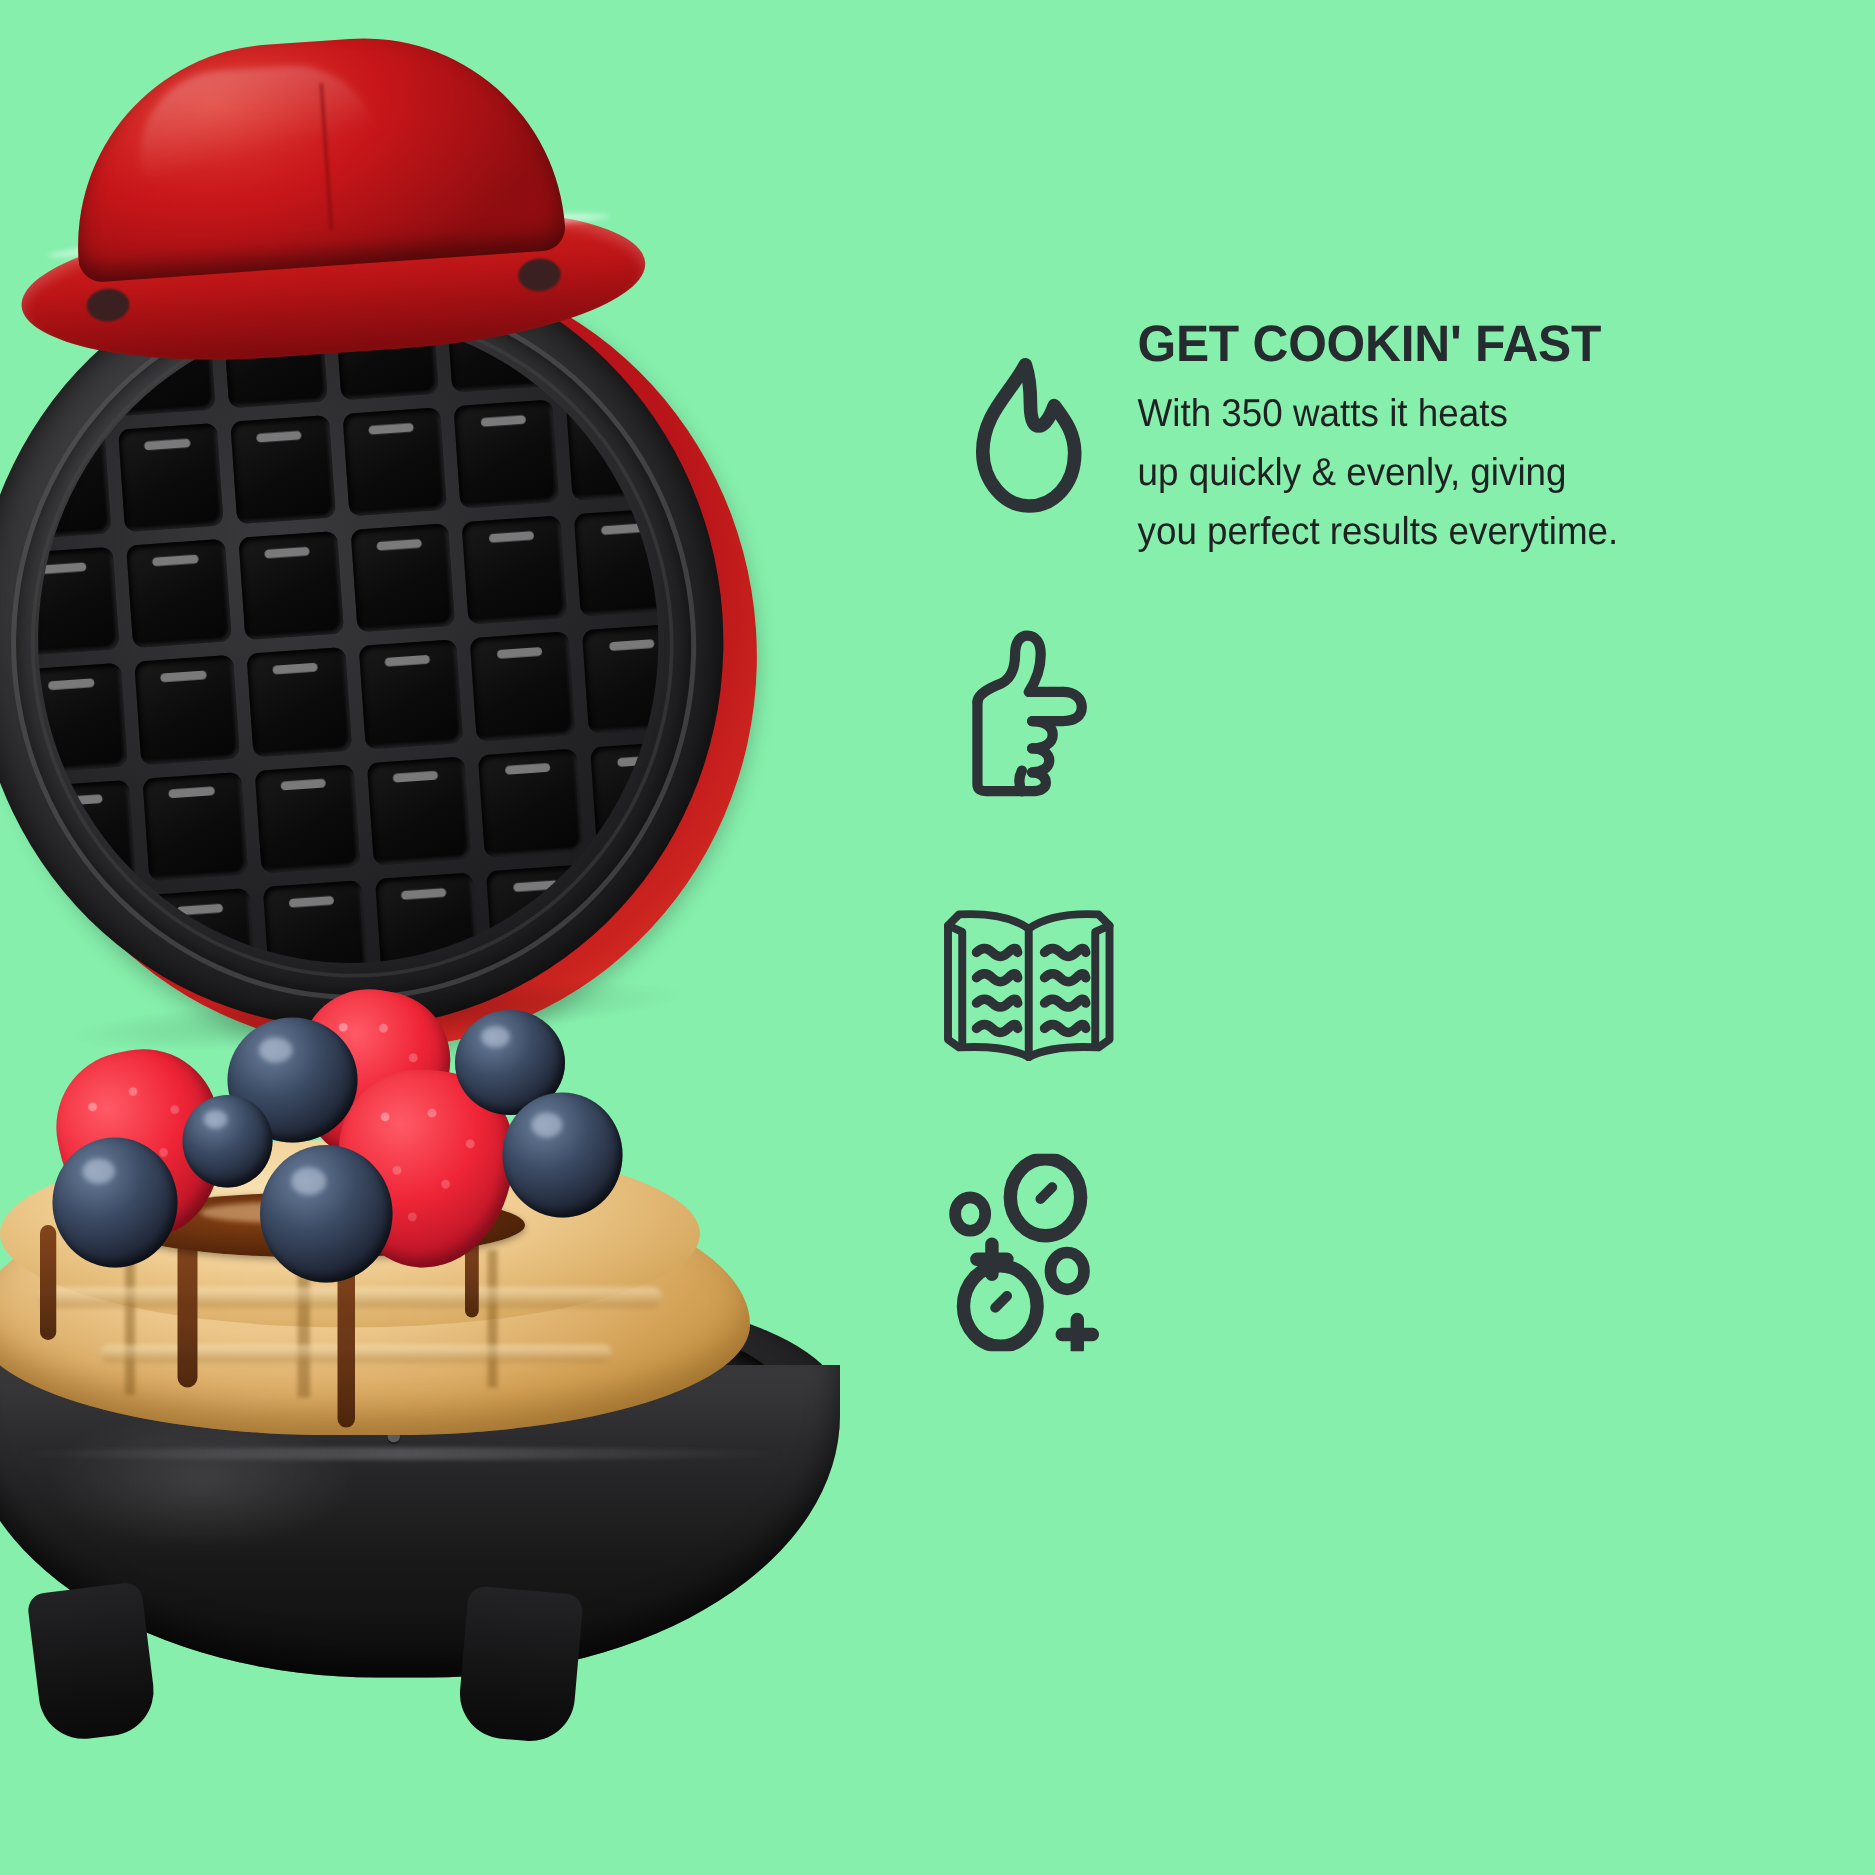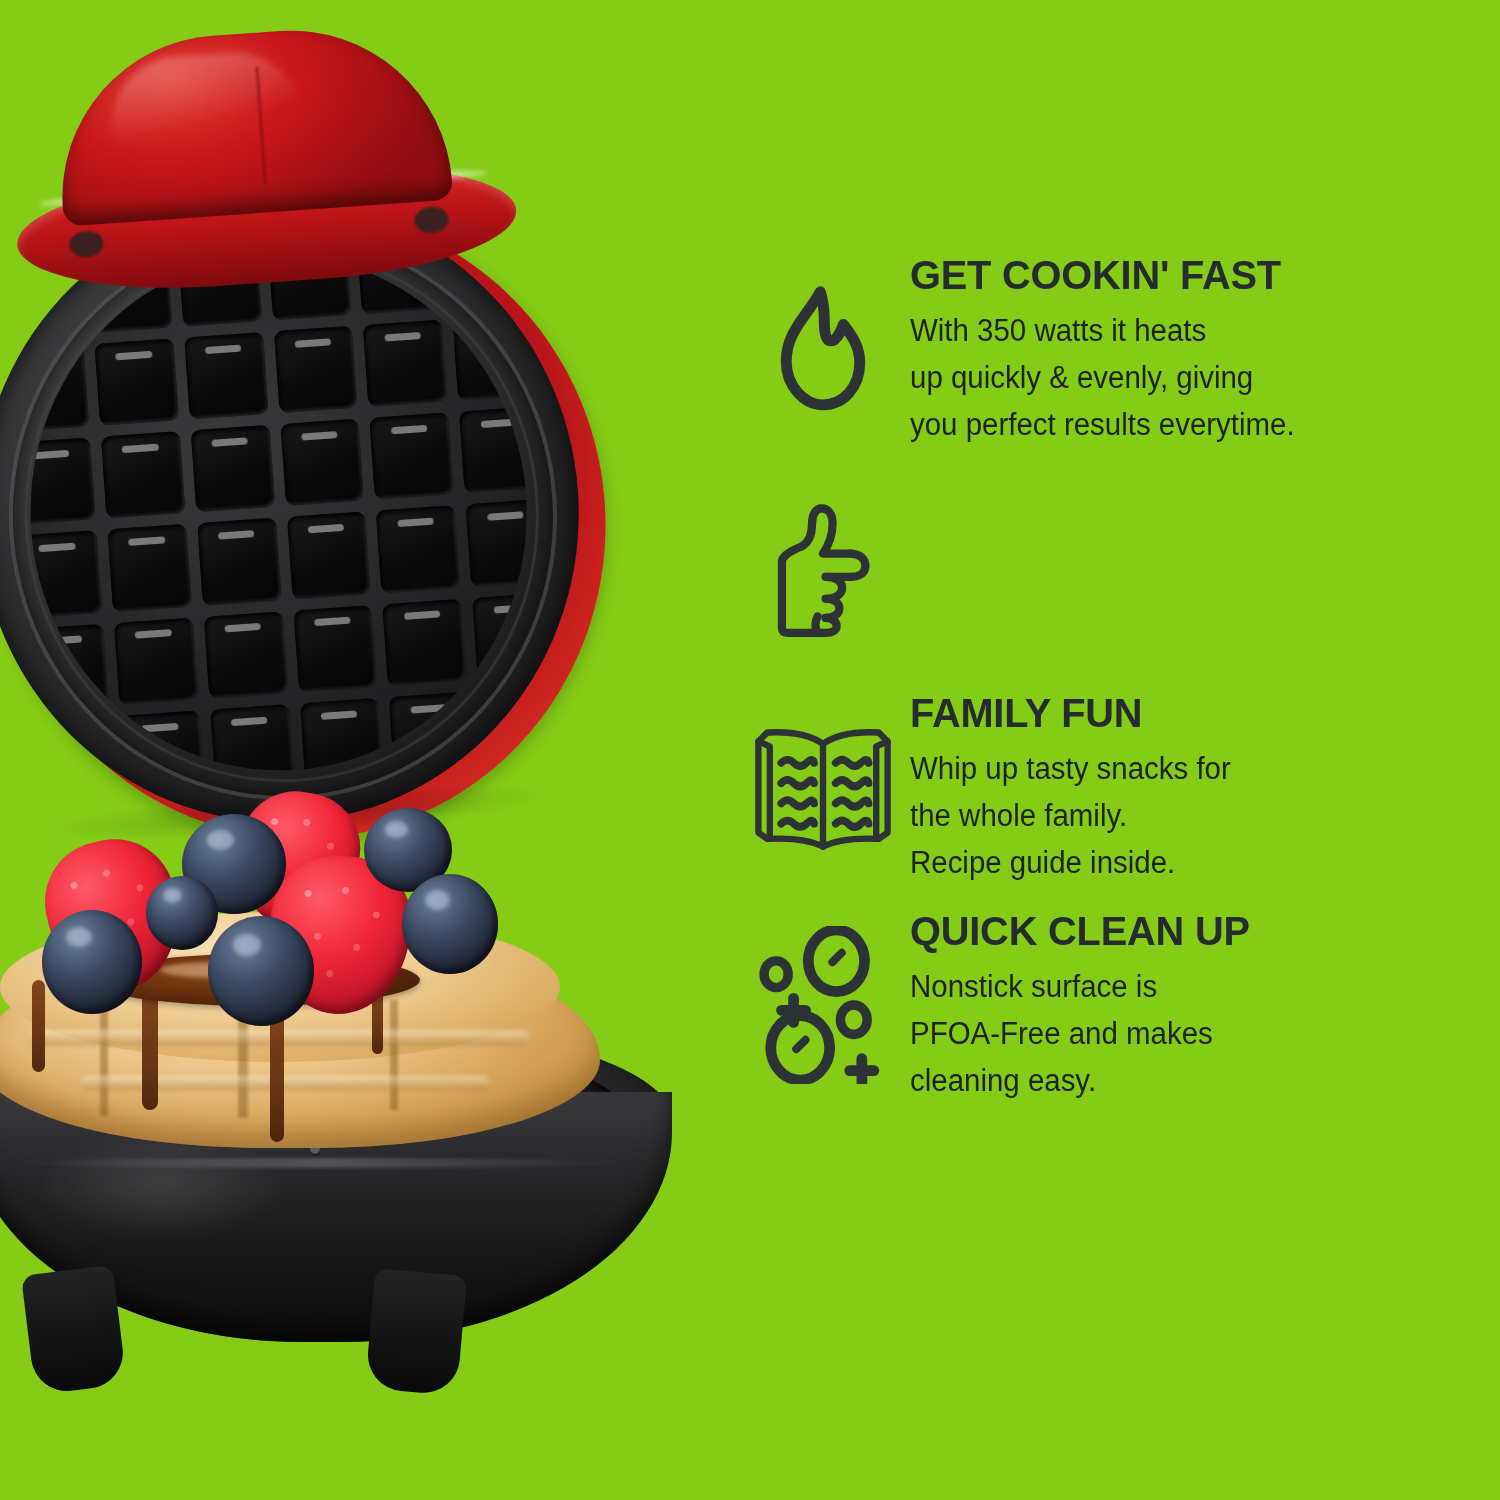--- a/index.html
+++ b/index.html
@@ -11,21 +11,21 @@
     width: 1500px;
     height: 1500px;
     overflow: hidden;
     font-family: "Liberation Sans", sans-serif;
     position: relative;
   }
 
   .page {
     position: absolute;
     inset: 0;
-    background: #84cc16;
+    background: #86efac;
   }
 
   
   .product-photo {
     position: absolute;
     left: 0;
     top: 0;
     width: 720px;
     height: 1500px;
     overflow: hidden;
@@ -629,49 +629,33 @@
             <path d="M27 47 q5 -5 10 0 t10 0 t6 0"></path>
             <path d="M27 63 q5 -5 10 0 t10 0 t6 0"></path>
             <path d="M27 79 q5 -5 10 0 t10 0 t6 0"></path>
             <path d="M70 31 q5 -5 10 0 t10 0 t6 0"></path>
             <path d="M70 47 q5 -5 10 0 t10 0 t6 0"></path>
             <path d="M70 63 q5 -5 10 0 t10 0 t6 0"></path>
             <path d="M70 79 q5 -5 10 0 t10 0 t6 0"></path>
           </g>
         </svg>
       </div>
-      <div class="feature-text">
-        <div class="feature-title">FAMILY FUN</div>
-        <div class="feature-desc">
-          <span>Whip up tasty snacks for</span>
-          <span>the whole family.</span>
-          <span>Recipe guide inside.</span>
-        </div>
-      </div>
     </div>
 
     <div class="feature" data-feature-index="3">
       <div class="feature-icon">
         <svg viewBox="0 0 96 118" fill="none" xmlns="http://www.w3.org/2000/svg">
           <g stroke="#2c3235" fill="none" stroke-linecap="round">
             <ellipse cx="58" cy="26" rx="21" ry="23" stroke-width="8"></ellipse>
             <path d="M62 20 L55 27" stroke-width="6"></path>
             <ellipse cx="13" cy="36" rx="9" ry="10" stroke-width="7"></ellipse>
             <ellipse cx="31" cy="91" rx="22" ry="24" stroke-width="8"></ellipse>
             <path d="M35 85 L28 92" stroke-width="6"></path>
             <ellipse cx="71" cy="70" rx="10" ry="11" stroke-width="7"></ellipse>
             <path d="M26 54 L26 72 M17 63 L35 63" stroke-width="8"></path>
             <path d="M77 99 L77 117 M68 108 L86 108" stroke-width="8"></path>
           </g>
         </svg>
       </div>
-      <div class="feature-text">
-        <div class="feature-title">QUICK CLEAN UP</div>
-        <div class="feature-desc">
-          <span>Nonstick surface is</span>
-          <span>PFOA-Free and makes</span>
-          <span>cleaning easy.</span>
-        </div>
-      </div>
     </div>
 
   </div>
 </div>
 
 </body></html>

